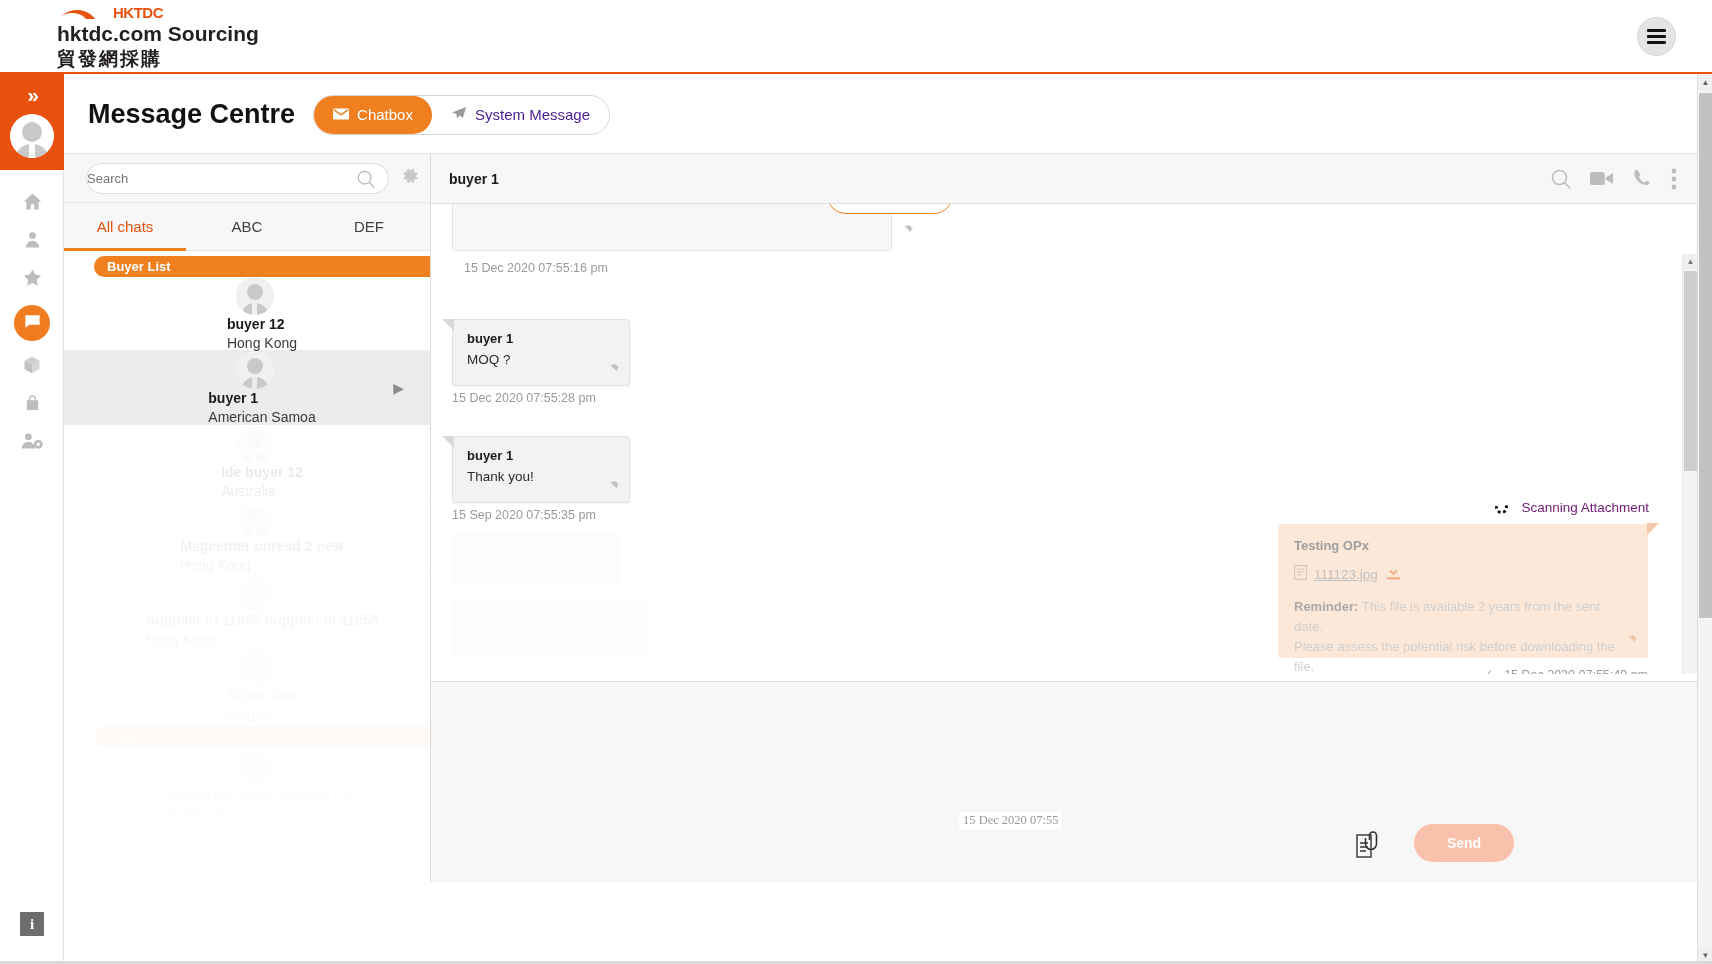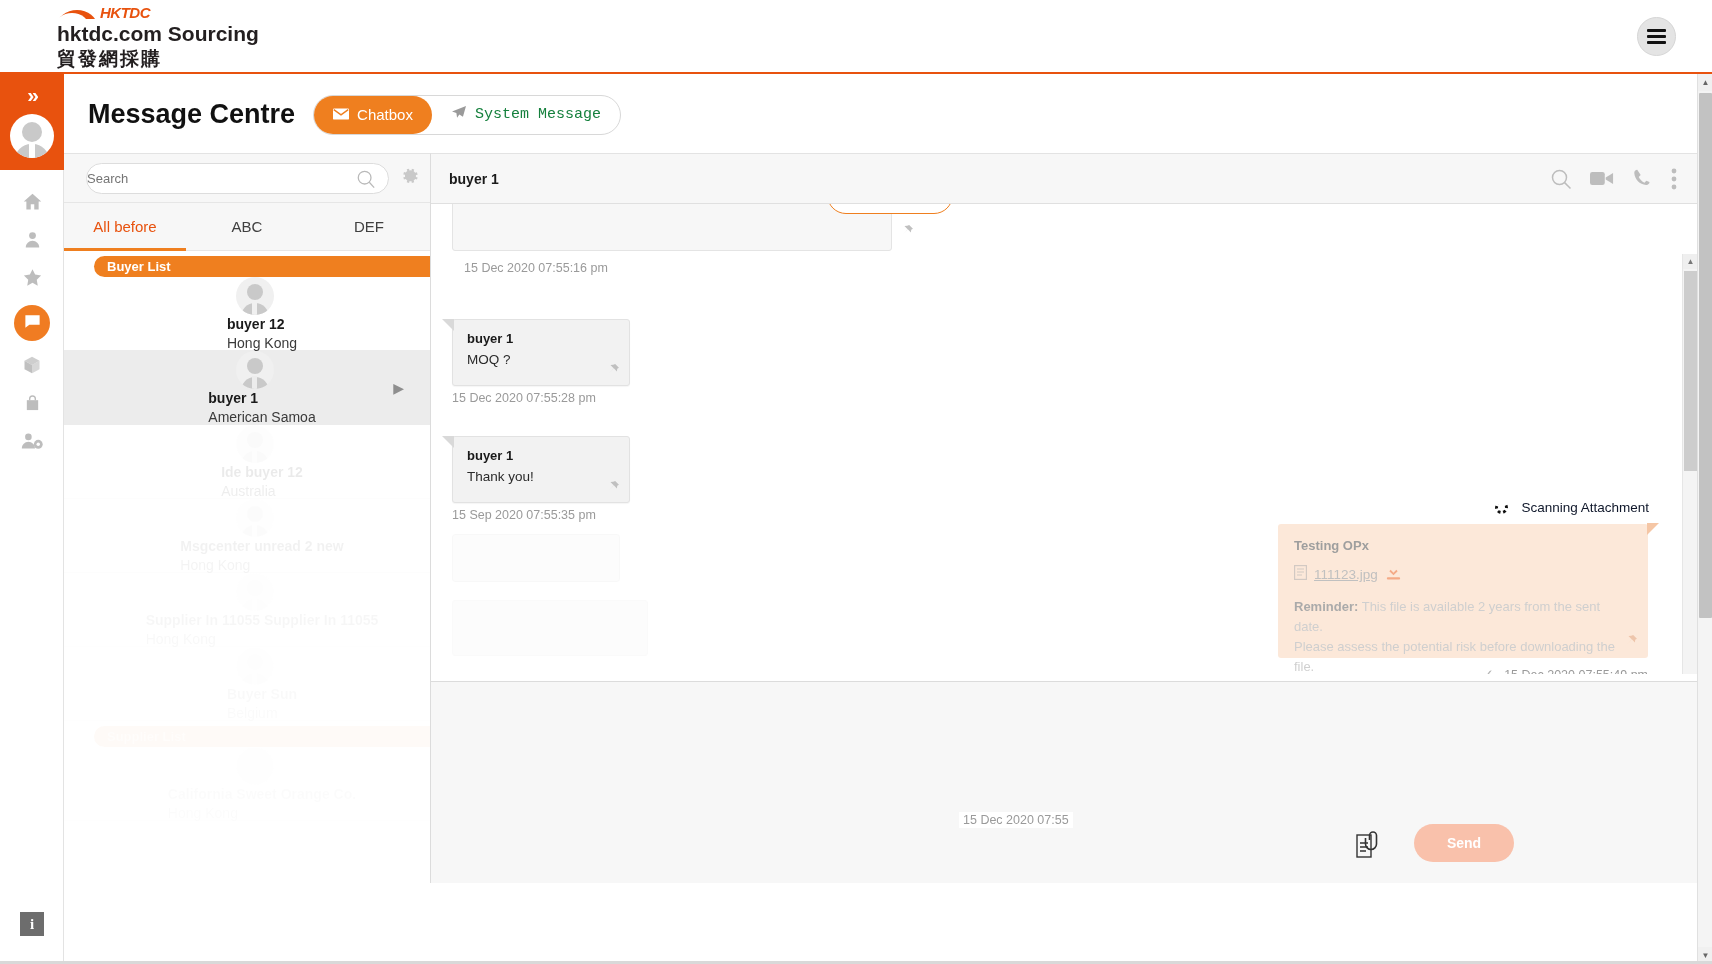--- a/index.html
+++ b/index.html
@@ -10,21 +10,21 @@
     overflow: hidden;
   }
   #app { position: relative; width: 1712px; height: 964px; }
 
   
   .topbar {
     position: absolute; left: 0; top: 0; width: 1712px; height: 74px;
     background: #ffffff; border-bottom: 2px solid #e8520e;
   }
   .logo-block { position: absolute; left: 57px; top: 6px; }
-  .logo-mark { display: flex; align-items: flex-end; gap: 3px; font-style: italic; }
+  .logo-mark { display: flex; align-items: flex-end; gap: 16px; }
   .logo-swoosh { width: 40px; height: 13px; position: relative; overflow: hidden; }
   .logo-swoosh:before {
     content: ""; position: absolute; left: 0; top: 4px; width: 40px; height: 16px;
     border-radius: 50% 50% 0 0 / 100% 100% 0 0;
     background: #e8520e;
   }
   .logo-swoosh:after {
     content: ""; position: absolute; left: -2px; top: 7px; width: 34px; height: 14px;
     border-radius: 50% 50% 0 0 / 100% 100% 0 0;
     background: #ffffff;
@@ -101,21 +101,21 @@
   .page-title { font-size: 27px; font-weight: bold; color: #111; }
   .seg {
     margin-left: 18px; height: 40px; border: 1px solid #d8d8d8; border-radius: 20px;
     display: flex; align-items: center; padding: 0;
   }
   .seg-btn {
     height: 38px; border-radius: 19px; display: flex; align-items: center; gap: 8px;
     padding: 0 19px; font-size: 15px; cursor: pointer; white-space: nowrap;
   }
   .seg-btn.on { background: #ef7f1f; color: #ffffff; font-weight: normal; text-align: right; }
-  .seg-btn.off { color: #15803d; font-family: Liberation Mono, monospace; }
+  .seg-btn.off { color: #4c1d95; }
 
   
   .conv-panel {
     position: absolute; left: 64px; top: 153px; width: 367px; height: 730px;
     background: #ffffff; border-right: 1px solid #dcdcdc; border-top: 1px solid #e3e3e3;
     overflow: hidden;
   }
   .search-row {
     height: 49px; background: #f7f7f7; display: flex; align-items: center;
     padding: 0 10px 0 22px; border-bottom: 1px solid #e6e6e6;
@@ -219,21 +219,21 @@
     position: absolute; right: -62px; top: 24px; width: 126px; height: 38px;
     border: 1.5px solid #ef7f1f; border-radius: 19px; color: #e8520e;
     font-size: 14px; font-weight: bold; display: flex; align-items: center; justify-content: center;
     background: #ffffff; cursor: pointer;
   }
   .enq-pin { position: absolute; right: -23px; bottom: 8px; }
 
   
   .scanning {
     position: absolute; right: 48px; top: 296px; display: flex; align-items: center; gap: 13px;
-    font-size: 13.5px; color: #0f172a;
+    font-size: 13.5px; color: #701a75;
   }
   .spinner {
     width: 13px; height: 13px; border-radius: 50%;
     border: 3px dotted #111; border-top-color: transparent;
   }
   .att-bubble {
     position: absolute; right: 49px; top: 320px; width: 370px; height: 134px;
     background: #fce0cb; border-radius: 3px; padding: 14px 16px; opacity: 0.72;
   }
   .att-bubble .att-title { font-size: 13px; font-weight: bold; color: #7a7a7a; }
@@ -265,21 +265,21 @@
     background: #ffffff; border: 1px solid #dcdcdc;
   }
   .composer-box textarea {
     width: 100%; height: 100%; border: none; outline: none; resize: none;
     padding: 14px 16px; font-size: 13.5px; color: #333;
     font-family: "Liberation Sans", sans-serif; background: transparent;
   }
   .composer-box textarea::placeholder { color: #b0b0b0; }
   .composer-ts {
     position: absolute; left: 528px; top: 130px; font-size: 12.5px; color: #9a9a9a;
-    background: #ffffff; padding: 1px 4px;
+    background: #ffffff; padding: 1px 4px; font-family: Liberation Serif, serif;
   }
   .clip-btn { position: absolute; left: 925px; top: 148px; cursor: pointer; }
   .send-btn {
     position: absolute; left: 983px; top: 142px; width: 100px; height: 38px;
     border-radius: 19px; background: #f9c1ab; color: #ffffff; border: none;
     font-size: 14px; font-weight: bold; cursor: pointer;
     font-family: "Liberation Sans", sans-serif;
   }
 
   
@@ -444,21 +444,21 @@
         </span>
       </div>
       <span class="gear">
         <svg width="22" height="22" viewBox="0 0 24 24" fill="#c9c9c9">
             <path d="M12 8.2A3.8 3.8 0 1012 15.8 3.8 3.8 0 0012 8.2zm9.4 5.3l-1.9-.3a7.6 7.6 0 000-2.4l1.9-.3-.7-2.6-1.9.6a7.8 7.8 0 00-1.7-1.7l.6-1.9L15.1 4l-.3 1.9a7.6 7.6 0 00-2.4 0L12.1 4 9.5 4.7l.6 1.9A7.8 7.8 0 008.4 8.3L6.5 7.7 5.8 10.3l1.9.3a7.6 7.6 0 000 2.4l-1.9.3.7 2.6 1.9-.6a7.8 7.8 0 001.7 1.7l-.6 1.9 2.6.7.3-1.9a7.6 7.6 0 002.4 0l.3 1.9 2.6-.7-.6-1.9a7.8 7.8 0 001.7-1.7l1.9.6z"></path>
           </svg>
       </span>
     </div>
 
     <div class="tabs">
-      <div class="tab sel">All before</div>
+      <div class="tab sel">All chats</div>
       <div class="tab">ABC</div>
       <div class="tab">DEF</div>
     </div>
 
     <div class="group-head">Buyer List</div>
 
     <div class="conv">
       <div class="conv-avatar">
         <span class="head"></span>
           <span class="body"></span>

